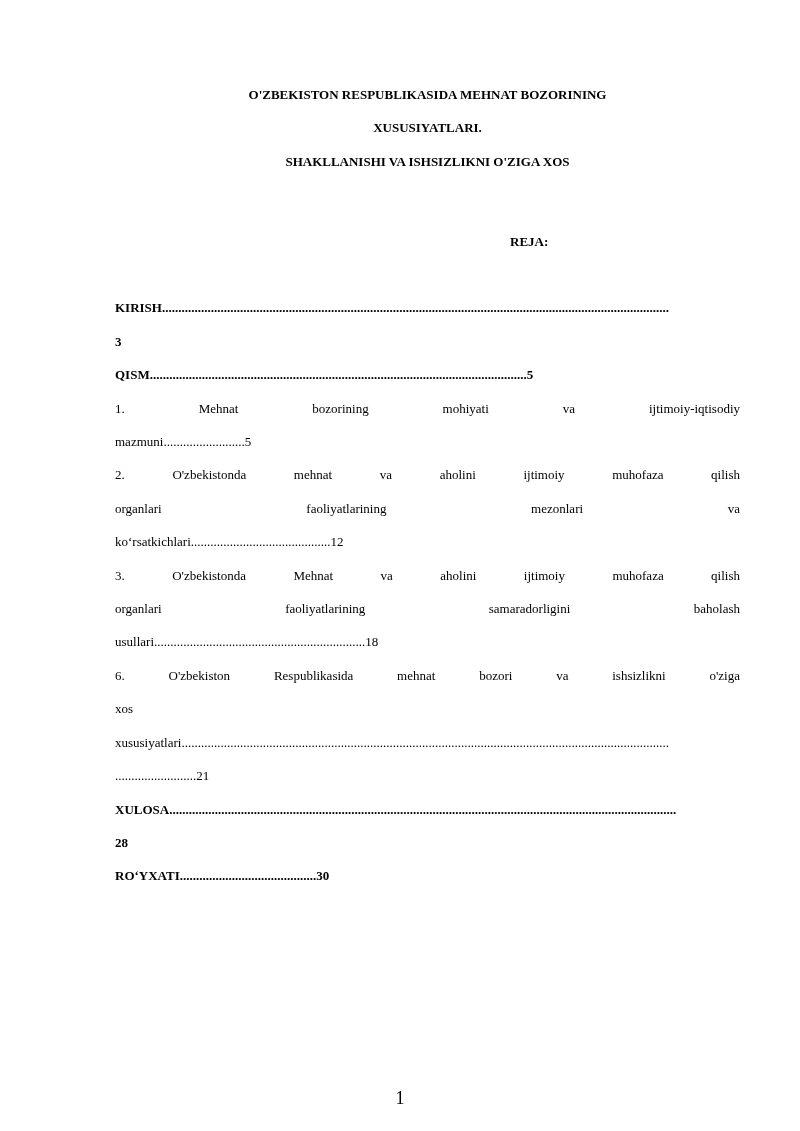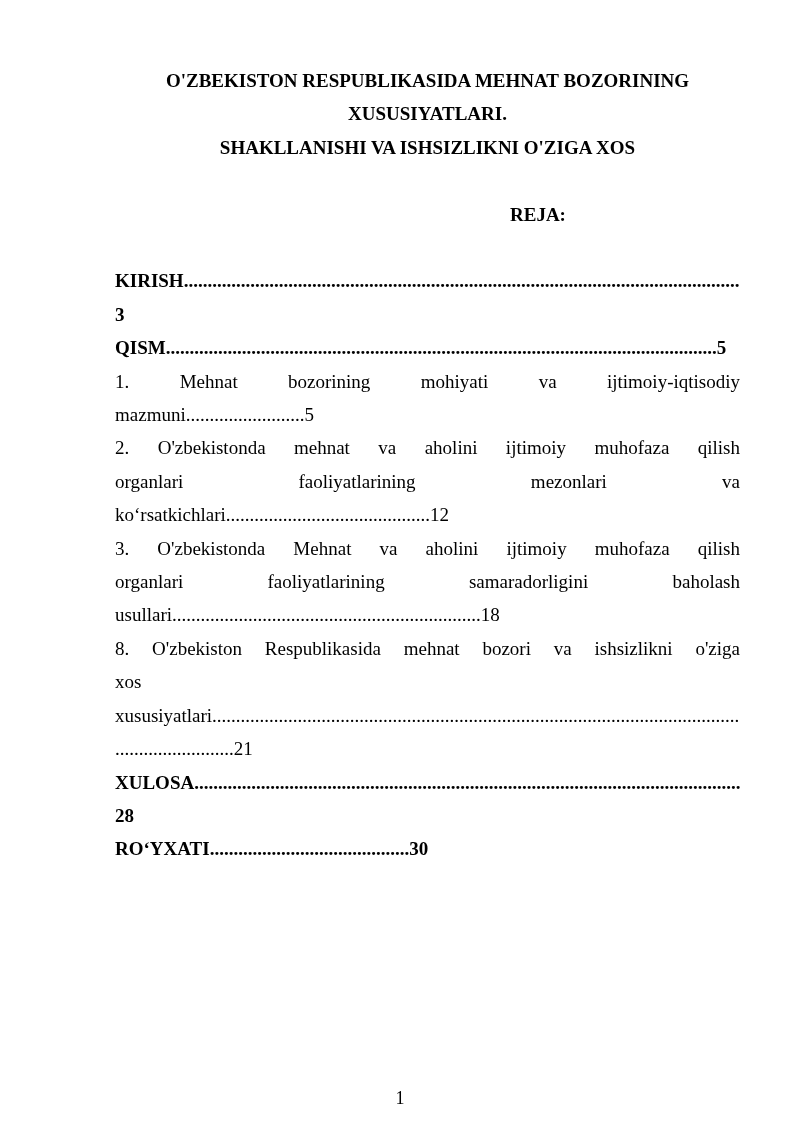--- a/index.html
+++ b/index.html
@@ -13,34 +13,35 @@
     height: 1131px;
     background: #ffffff;
     color: #000000;
     font-family: "Liberation Serif", "DejaVu Serif", serif;
     overflow: hidden;
   }
   .content {
     position: absolute;
     left: 115px;
     right: 60px;
-    top: 64px;
-    font-size: 19px;
+    top: 78px;
+    font-size: 13px;
     line-height: 33.4px;
   }
   .title {
     text-align: center;
     font-weight: bold;
   }
   .t-line { white-space: nowrap; overflow: hidden; }
   .spacer { height: 33.4px; }
   .reja {
     font-weight: bold;
     padding-left: 395px;
     white-space: nowrap;
+    margin-top: 13px;
   }
   .line { text-align: left; }
   .b { font-weight: bold; }
   .just {
     text-align: justify;
     text-align-last: justify;
     text-justify: inter-word;
   }
   .clip {
     white-space: nowrap;
@@ -77,21 +78,21 @@
     <div class="line b">3</div>
     <div class="line b clip">QISM....................................................................................................................5</div>
     <div class="line just">1. Mehnat bozorining mohiyati va ijtimoiy-iqtisodiy</div>
     <div class="line clip">mazmuni.........................5</div>
     <div class="line just">2. O'zbekistonda mehnat va aholini ijtimoiy muhofaza qilish</div>
     <div class="line just">organlari faoliyatlarining mezonlari va</div>
     <div class="line clip">koʻrsatkichlari...........................................12</div>
     <div class="line just">3. O'zbekistonda Mehnat va aholini ijtimoiy muhofaza qilish</div>
     <div class="line just">organlari faoliyatlarining samaradorligini baholash</div>
     <div class="line clip">usullari.................................................................18</div>
-    <div class="line just">8. O'zbekiston Respublikasida mehnat bozori va ishsizlikni o'ziga</div>
+    <div class="line just">6. O'zbekiston Respublikasida mehnat bozori va ishsizlikni o'ziga</div>
     <div class="line">xos</div>
     <div class="line clip">xususiyatlari......................................................................................................................................................</div>
     <div class="line clip">.........................21</div>
     <div class="line b clip">XULOSA............................................................................................................................................................</div>
     <div class="line b">28</div>
     <div class="line b clip">ROʻYXATI..........................................30</div>
 
   </div>
 
   <div class="page-number">1</div>

